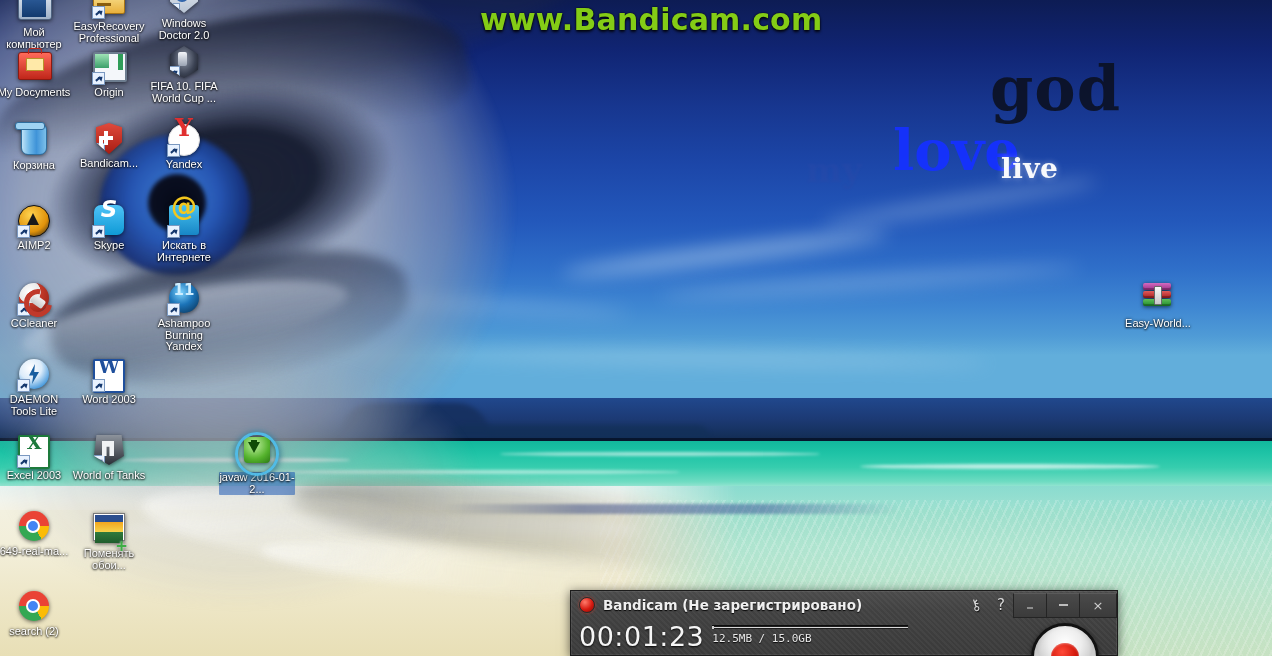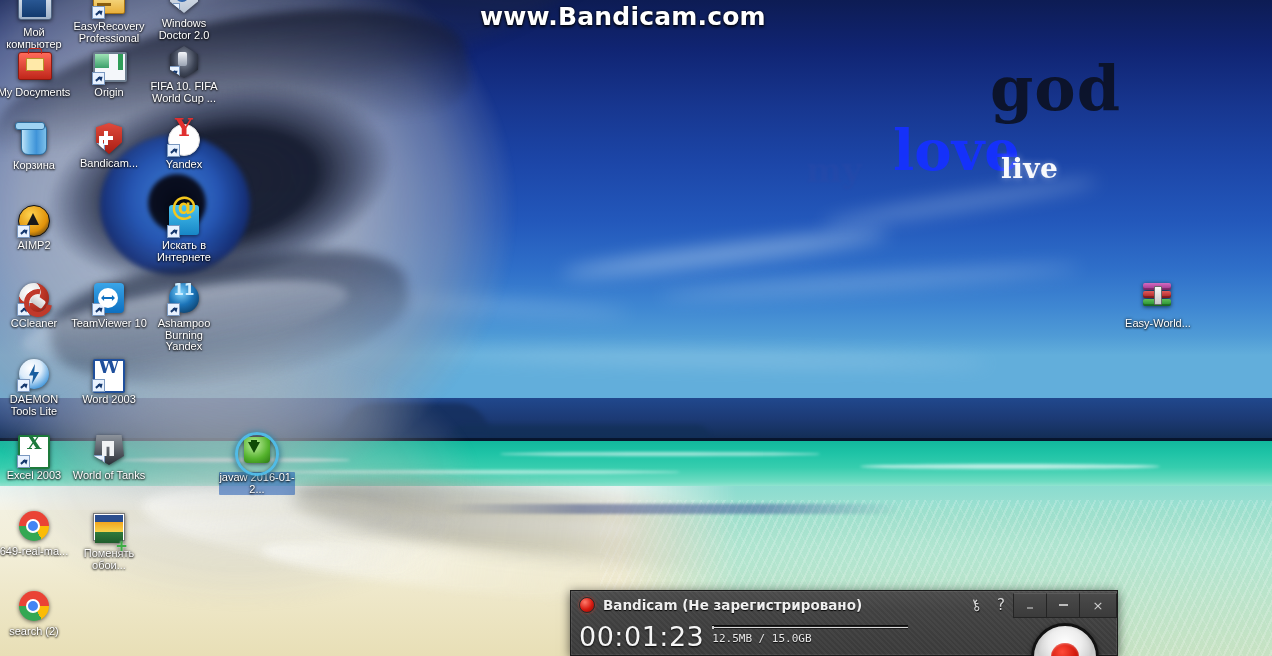--- a/index.html
+++ b/index.html
@@ -175,21 +175,21 @@
   .wt-god{left:990px;top:52px;font-size:62px;color:#0b1020;opacity:.88;letter-spacing:1px;filter:blur(.6px);}
   .wt-love{left:893px;top:117px;font-size:56px;color:#1531ff;opacity:.95;letter-spacing:0px;filter:blur(.5px);}
   .wt-live{left:1001px;top:152px;font-size:28px;color:#ffffff;opacity:.97;letter-spacing:.5px;filter:blur(.4px);
     text-shadow:0 0 6px rgba(255,255,255,.5);}
   .wt-my{left:806px;top:150px;font-size:34px;color:#2a49a8;opacity:.45;filter:blur(1.2px);}
 
   
   .watermark{
     position:absolute;left:480px;top:2px;
     font-family:"DejaVu Sans","Liberation Sans",sans-serif;
-    font-weight:bold;font-size:25px;color:#ffffff;letter-spacing:.2px;
+    font-weight:bold;font-size:30px;color:#84cc16;letter-spacing:.2px;
     text-shadow:0 2px 3px rgba(0,0,0,.85), 0 0 2px rgba(0,0,0,.9);
   }
 
   
   .icon{
     position:absolute;width:76px;text-align:center;
     color:#fff;font-size:11px;line-height:11.5px;
     text-shadow:0 1px 2px rgba(0,0,0,.95),0 0 3px rgba(0,0,0,.9);
     cursor:default;
   }
@@ -529,44 +529,44 @@
   </div>
 
   <div class="icon" style="left:-4px;top:204px;">
     <div class="glyph">
         <div class="g-aimp">
           <span class="sc"></span>
         </div>
       </div>
     <span class="lbl">AIMP2</span>
   </div>
+  <div class="icon" style="left:71px;top:204px;">
+    <div class="glyph">
+        <div class="g-skype">
+          <span class="sc"></span>
+        </div>
+      </div>
+    <span class="lbl">Skype</span>
+  </div>
   <div class="icon" style="left:146px;top:204px;">
     <div class="glyph">
         <div class="g-iskat">
           <span class="sc"></span>
         </div>
       </div>
     <span class="lbl">Искать в Интернете</span>
   </div>
 
   <div class="icon" style="left:-4px;top:282px;">
     <div class="glyph">
         <div class="g-ccleaner">
           <span class="sc"></span>
         </div>
       </div>
     <span class="lbl">CCleaner</span>
-  </div>
-  <div class="icon" style="left:71px;top:282px;">
-    <div class="glyph">
-        <div class="g-teamv">
-          <span class="sc"></span>
-        </div>
-      </div>
-    <span class="lbl">TeamViewer 10</span>
   </div>
   <div class="icon" style="left:146px;top:282px;">
     <div class="glyph">
         <div class="g-ashampoo">
           <span class="sc"></span>
         </div>
       </div>
     <span class="lbl">Ashampoo Burning Yandex</span>
   </div>
 

